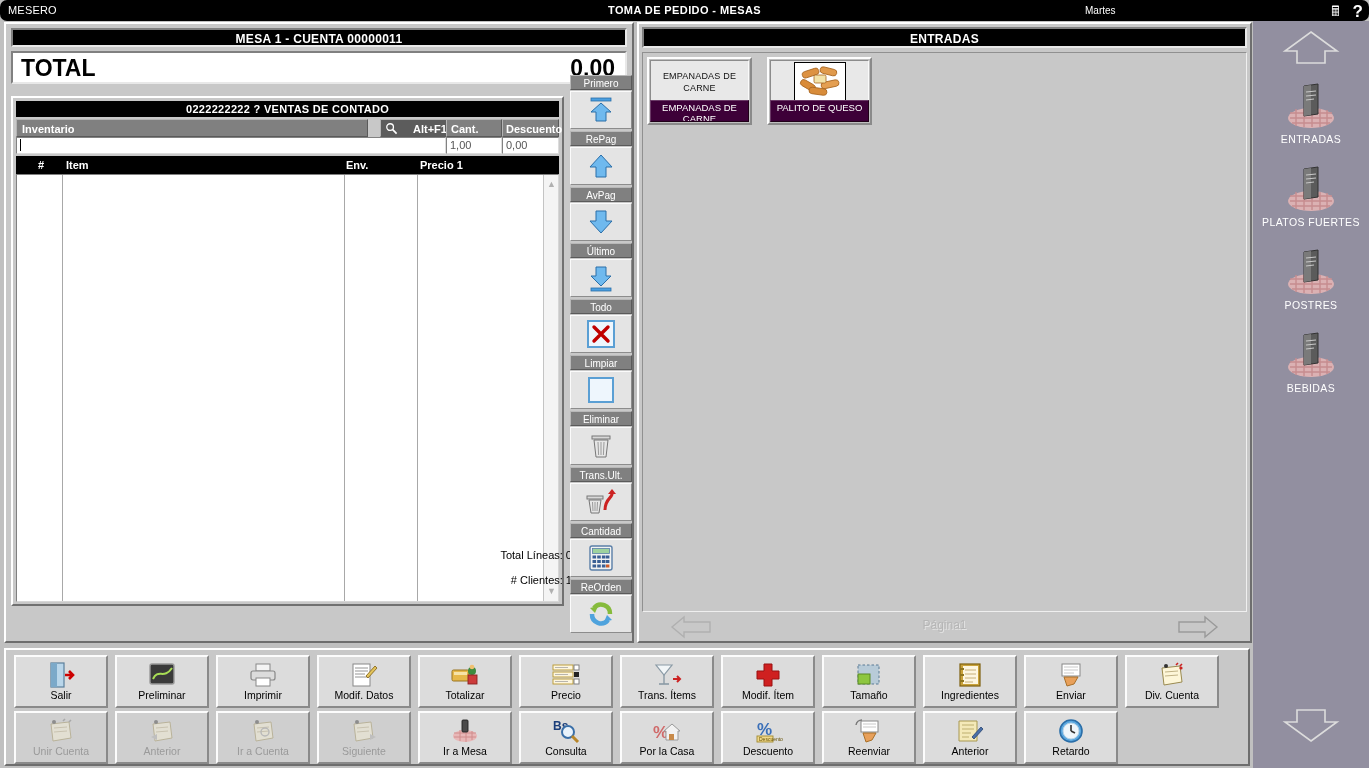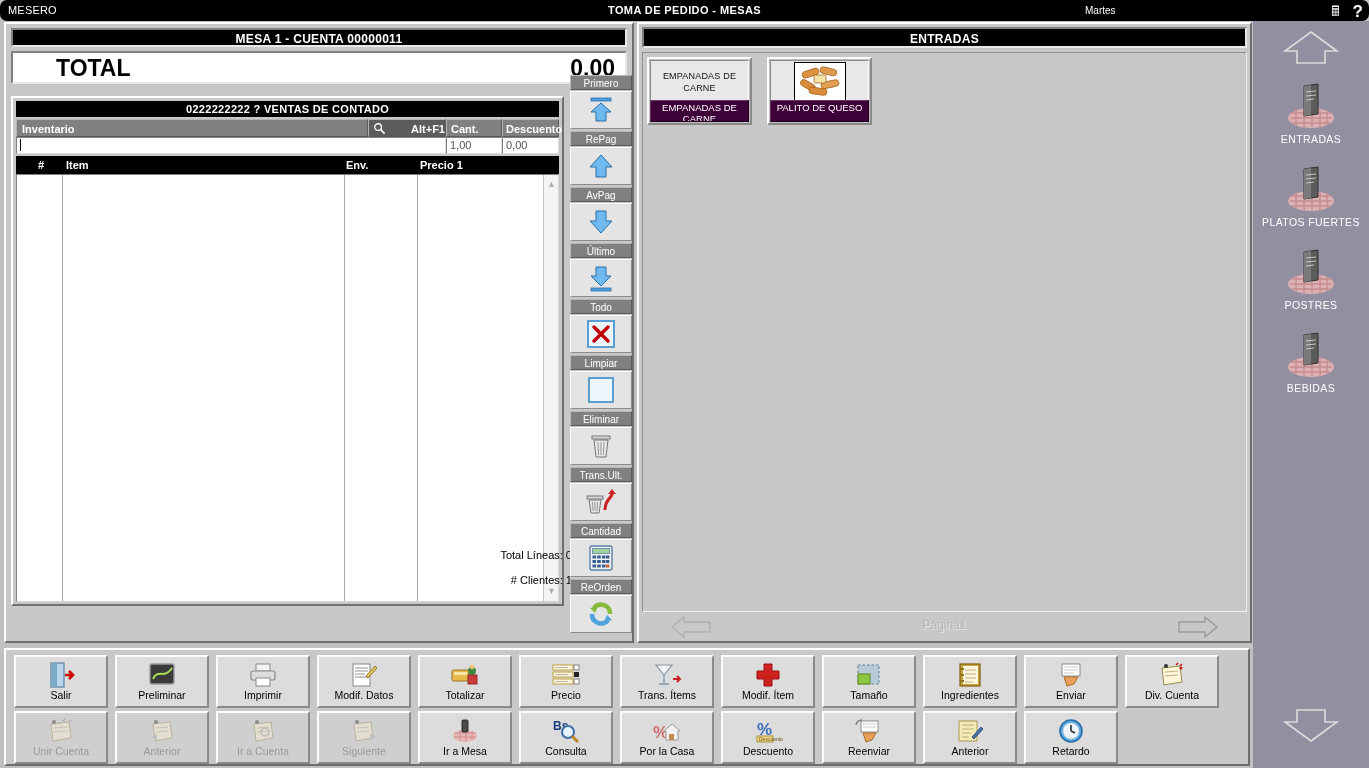--- a/index.html
+++ b/index.html
@@ -44,21 +44,21 @@
     position: absolute; left: 5px; top: 4px; width: 616px; height: 19px;
     line-height: 19px;
     border: 2px solid; border-color: #808080 #e8e8e8 #e8e8e8 #808080;
   }
   #totalBox {
     position: absolute; left: 5px; top: 27px; width: 616px; height: 33px;
     background: #fff;
     border: 2px solid; border-color: #808080 #e8e8e8 #e8e8e8 #808080;
   }
   #totalBox .t-label {
-    position: absolute; left: 8px; top: 2px; font-size: 23px; font-weight: bold; color: #000; margin-left: 35px;
+    position: absolute; left: 8px; top: 2px; font-size: 23px; font-weight: bold; color: #000;
   }
   #totalBox .t-value {
     position: absolute; right: 10px; top: 2px; font-size: 23px; font-weight: bold; color: #000;
   }
 
   #docArea {
     position: absolute; left: 5px; top: 72px; width: 553px; height: 510px;
     background: #c8c8c8;
     border: 2px solid; border-color: #ffffff #707070 #707070 #ffffff;
   }
@@ -68,21 +68,21 @@
   }
   #invHeaderRow {
     position: absolute; left: 3px; top: 21px; width: 543px; height: 18px;
   }
   .hdr-cell {
     position: absolute; top: 0; height: 18px; line-height: 18px;
     background: #808080; color: #fff; font-size: 11px; font-weight: bold;
     border: 1px solid; border-color: #b4b4b4 #5a5a5a #5a5a5a #b4b4b4;
   }
   #hdrInventario { left: 0; width: 352px; padding-left: 5px; }
-  #hdrSearch { left: 352px; width: 78px; background: #5c5c5c; text-align: right; padding-left: 22px; }
+  #hdrSearch { left: 364px; width: 78px; background: #5c5c5c; text-align: center; padding-left: 22px; }
   #hdrSearch .mag {
     position: absolute; left: 4px; top: 2px; width: 13px; height: 13px;
   }
   #hdrCant { left: 430px; width: 56px; padding-left: 4px; }
   #hdrDesc { left: 486px; width: 57px; padding-left: 3px; }
 
   #invInputRow { position: absolute; left: 3px; top: 39px; width: 543px; height: 17px; }
   .inp {
     position: absolute; top: 0; height: 17px; background: #fff;
     border: 1px solid; border-color: #828282 #dcdcdc #dcdcdc #828282;

